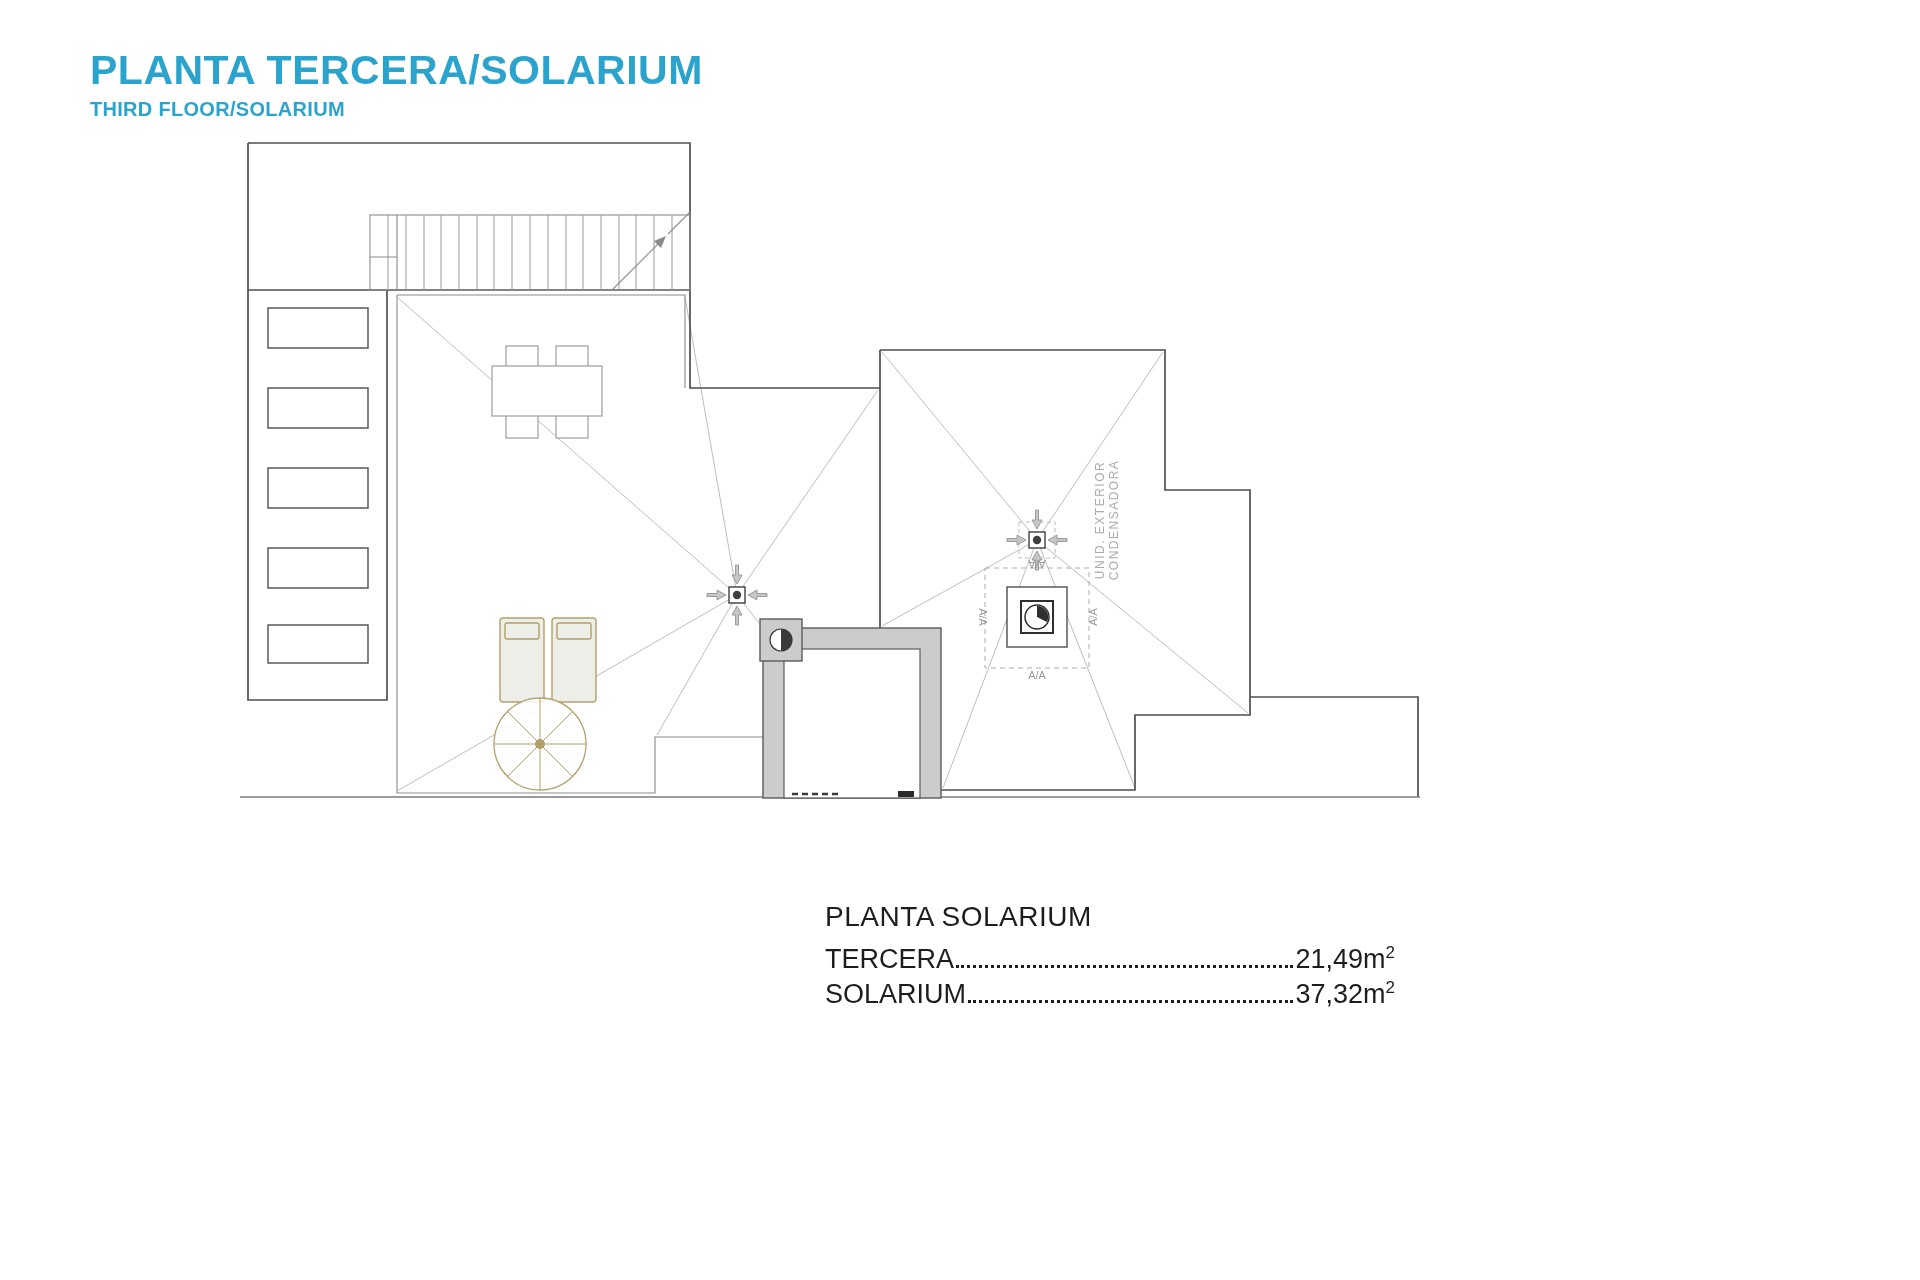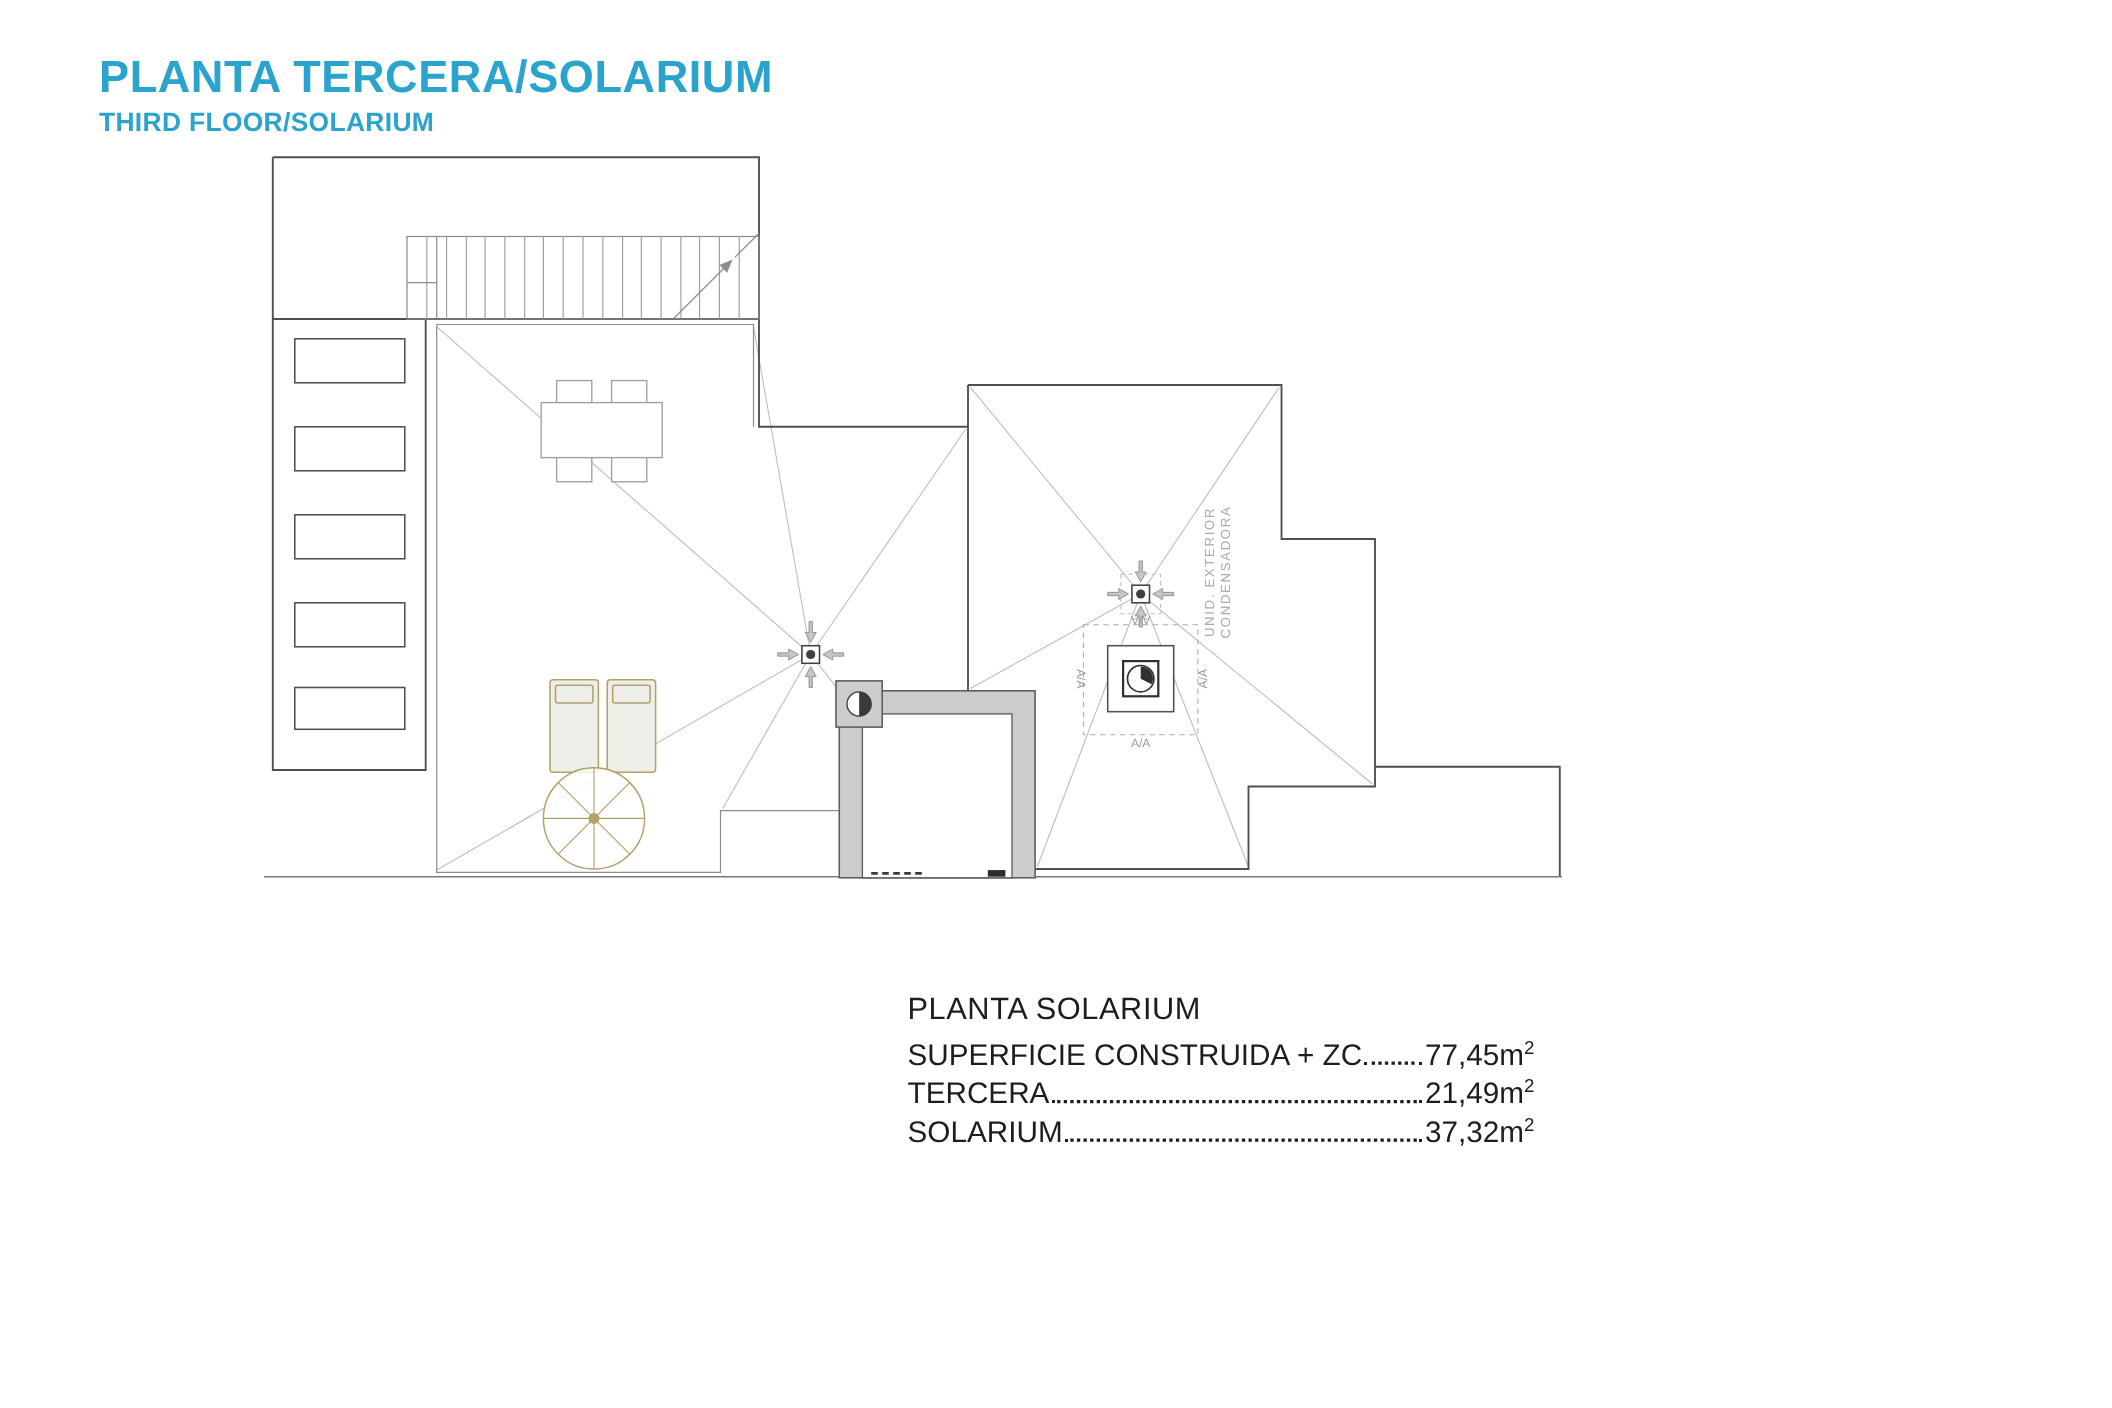--- a/index.html
+++ b/index.html
@@ -9,21 +9,21 @@
     font-family:"Liberation Sans", sans-serif;
     position:relative;
     overflow:hidden;
   }
   .header { position:absolute; left:90px; top:48px; }
   .title {
     color:#2aa3cd; font-size:41px; font-weight:bold;
     letter-spacing:0.5px; line-height:1.1;
   }
   .subtitle {
-    color:#2aa3cd; font-size:24px; font-weight:bold;
+    color:#2aa3cd; font-size:20px; font-weight:bold;
     letter-spacing:0.3px; margin-top:5px;
   }
   .plan-svg { position:absolute; left:0; top:0; }
   .legend {
     position:absolute; left:825px; top:901px; width:570px;
     color:#1d1d1d;
   }
   .legend-heading {
     font-size:28px; font-weight:normal; letter-spacing:0.5px;
     margin-bottom:7px;
@@ -152,25 +152,20 @@
 
   <g fill="#ababab" font-size="12" letter-spacing="1.5">
     <text transform="translate(1104,520) rotate(-90)" text-anchor="middle">UNID. EXTERIOR</text>
     <text transform="translate(1118,520) rotate(-90)" text-anchor="middle">CONDENSADORA</text>
   </g>
 </svg>
 
 <div class="legend">
   <div class="legend-heading">PLANTA SOLARIUM</div>
 
-  <div class="legend-row">
-    <span class="legend-label">SUPERFICIE CONSTRUIDA + ZC</span>
-    <span class="leader"></span>
-    <span class="legend-value"><span>77,45</span><span>m</span><sup>2</sup></span>
-  </div>
 
   <div class="legend-row">
     <span class="legend-label">TERCERA</span>
     <span class="leader"></span>
     <span class="legend-value"><span>21,49</span><span>m</span><sup>2</sup></span>
   </div>
 
   <div class="legend-row">
     <span class="legend-label">SOLARIUM</span>
     <span class="leader"></span>

